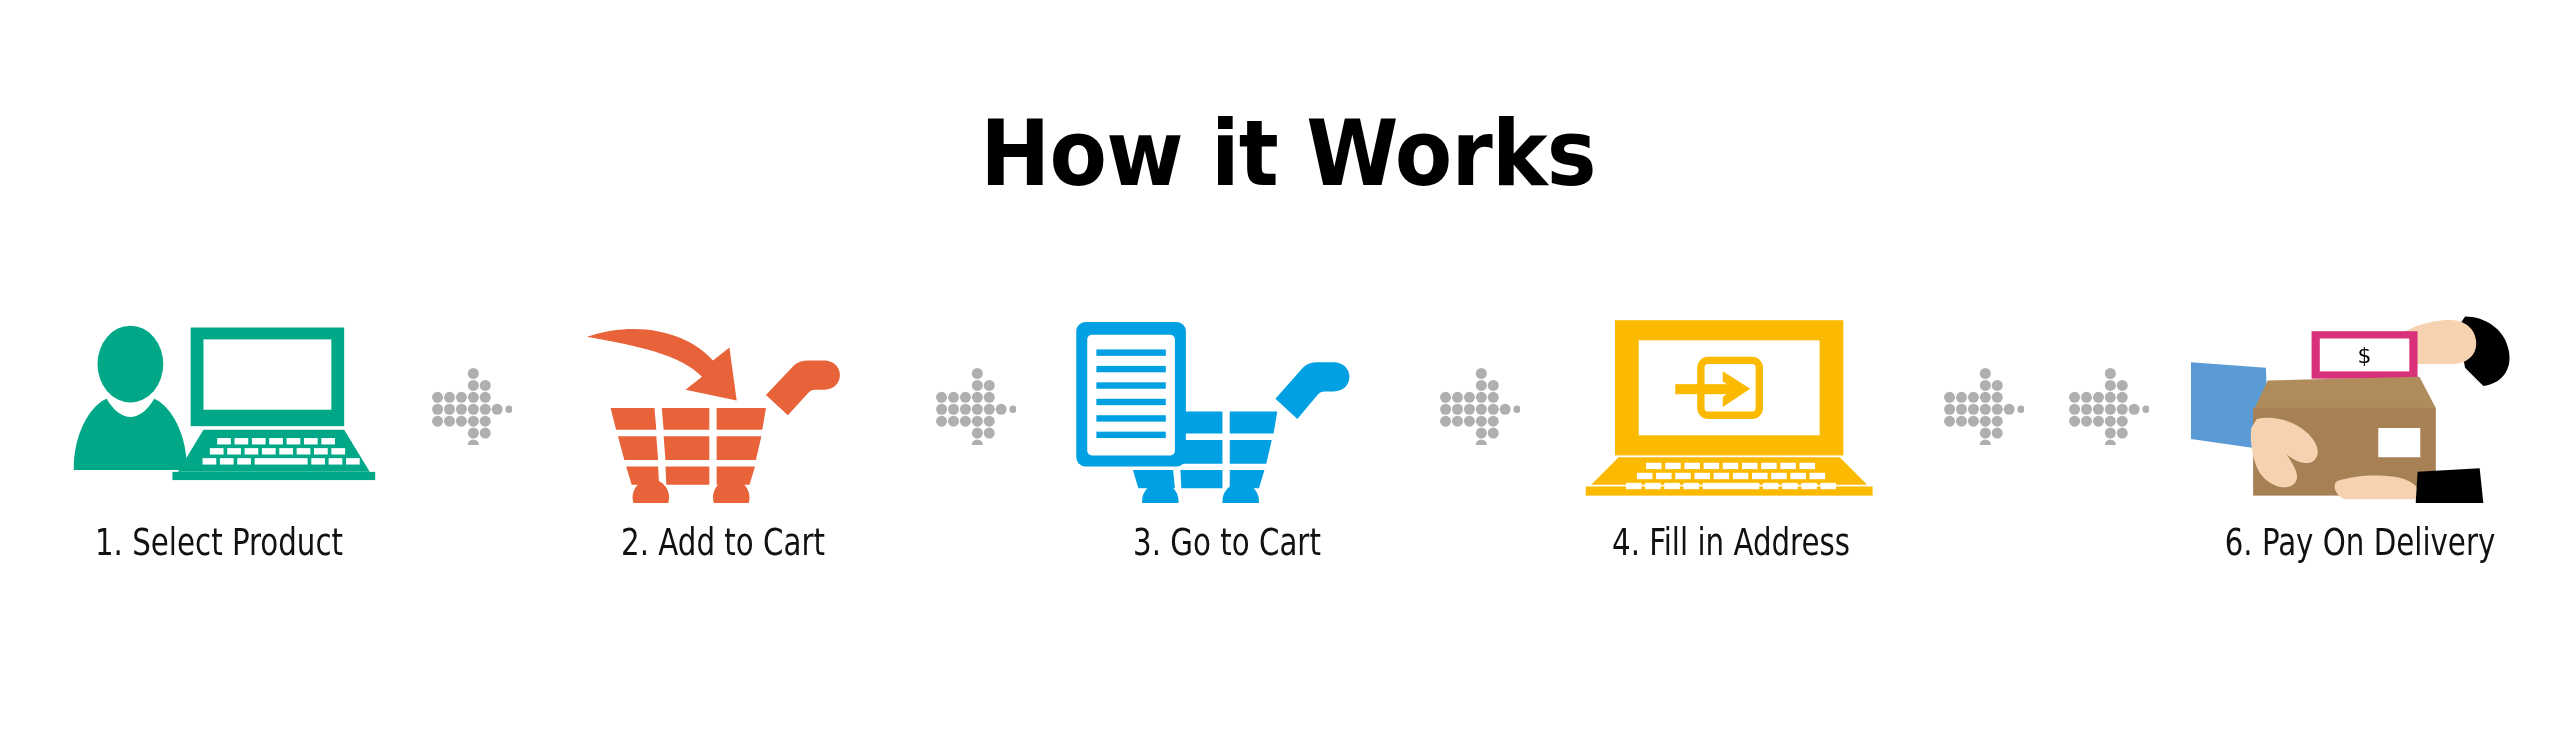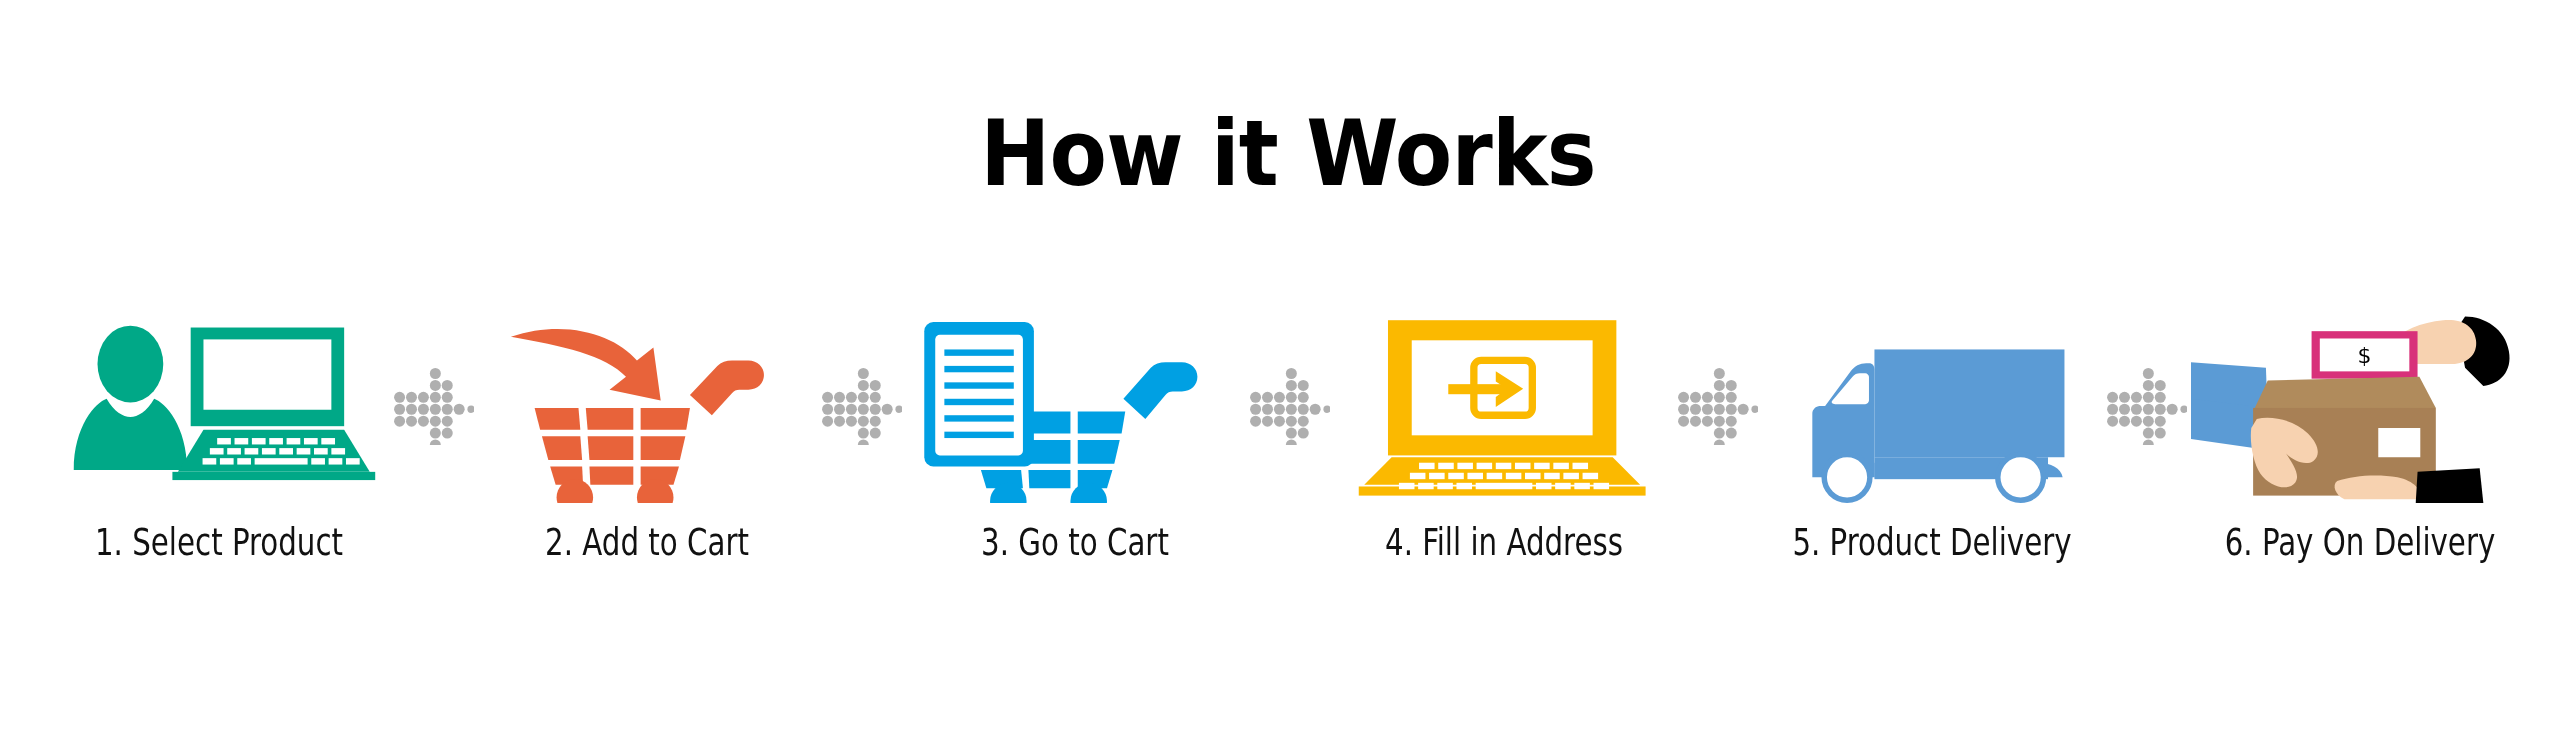--- a/index.html
+++ b/index.html
@@ -388,43 +388,20 @@
             <circle cx="33" cy="58" r="6"></circle>
           <circle cx="46" cy="58" r="6"></circle>
             <circle cx="59" cy="58" r="6"></circle>
           <circle cx="46" cy="71" r="6"></circle>
             <circle cx="59" cy="71" r="6"></circle>
           <circle cx="46" cy="84" r="6"></circle>
         </g>
       </svg>
     </div>
 
-    <div class="step">
-      <div class="icon-wrap">
-        <svg width="338" height="192" viewBox="0 0 370 210" xmlns="http://www.w3.org/2000/svg">
-
-          <rect x="122" y="42" width="208" height="118" fill="#5B9BD5"></rect>
-
-          <path d="M122 166 L300 166 C316 166 326 172 328 182 L122 182 Z" fill="#5B9BD5"></path>
-          <rect x="122" y="160" width="190" height="24" fill="#5B9BD5"></rect>
-
-          <path d="M54 112 C54 108 58 104 62 104 L68 104 L96 66
-                   C100 60 106 57 113 57 L112 57 L116 57
-                   C120 57 122 60 122 64 L122 182 L54 182 Z" fill="#5B9BD5"></path>
-
-          <path d="M76 98 L98 72 C100 69 103 68 106 68 L112 68
-                   C114 68 116 70 116 72 L116 98 C116 100 114 102 112 102
-                   L79 102 C76 102 74 100 76 98 Z" fill="#ffffff"></path>
-
-          <circle cx="92" cy="182" r="25" fill="#ffffff" stroke="#5B9BD5" stroke-width="6"></circle>
-          <circle cx="282" cy="182" r="25" fill="#ffffff" stroke="#5B9BD5" stroke-width="6"></circle>
-        </svg>
-      </div>
-      <div class="step-label">5. Product Delivery</div>
-    </div>
 
     <div class="sep">
       <svg width="81" height="77" viewBox="0 0 88 84" xmlns="http://www.w3.org/2000/svg">
         <g fill="#AFAFAF">
           <circle cx="46" cy="6" r="6"></circle>
           <circle cx="46" cy="19" r="6"></circle>
             <circle cx="59" cy="19" r="6"></circle>
           <circle cx="7" cy="32" r="6"></circle>
             <circle cx="20" cy="32" r="6"></circle>
             <circle cx="33" cy="32" r="6"></circle>

